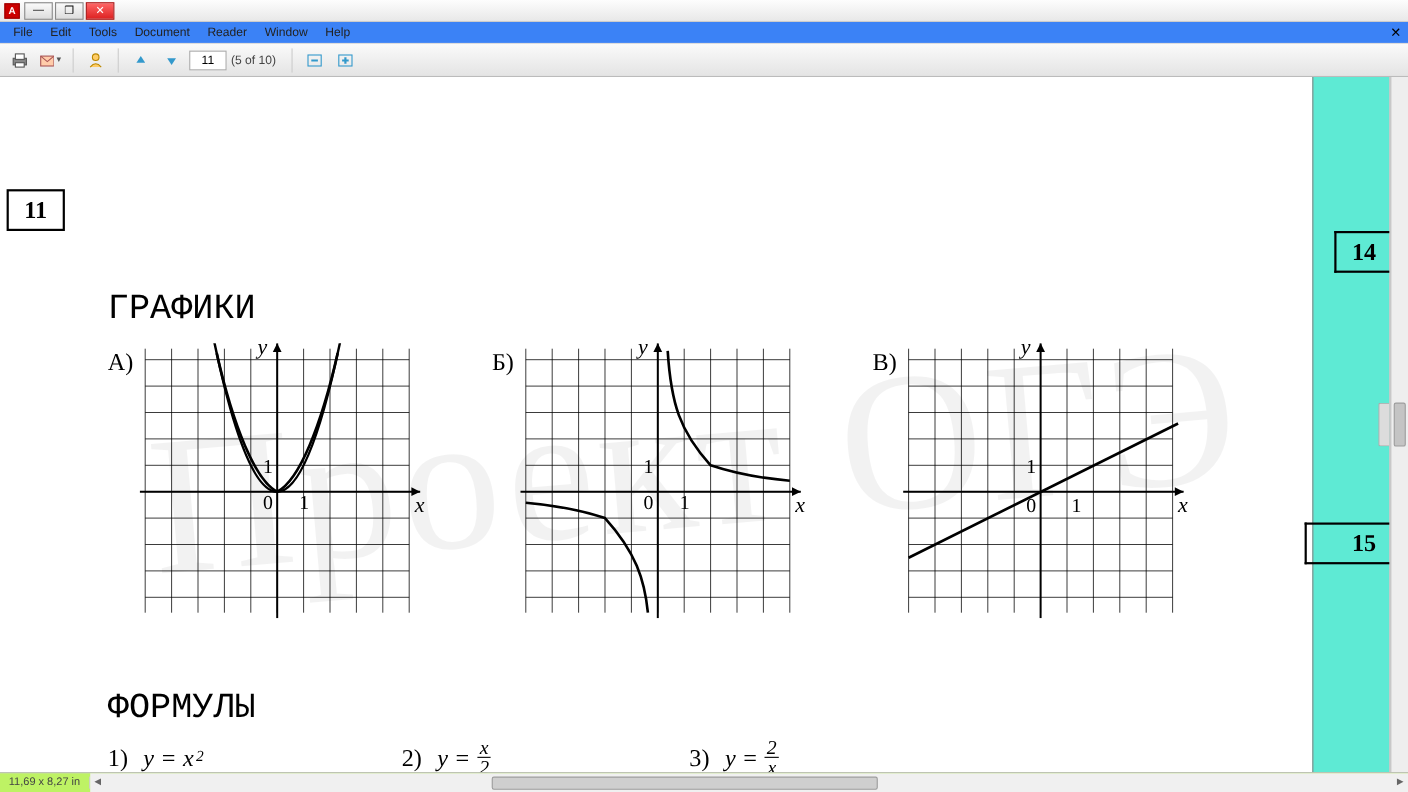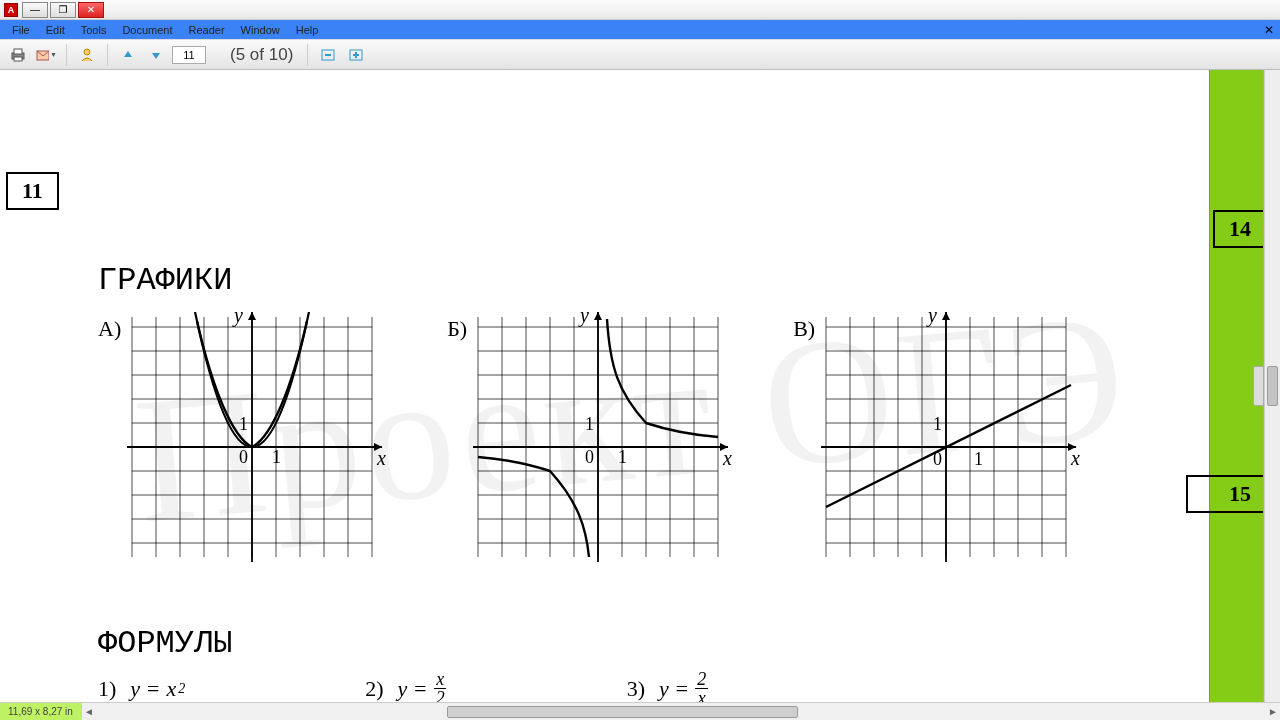--- a/index.html
+++ b/index.html
@@ -17,21 +17,21 @@
   
   .menubar { height: 20px; background: #3b82f6; border-bottom: 1px solid #ddd; display: flex; align-items: center; padding: 0 4px; position: relative; }
   .menuitem { padding: 2px 8px; font-size: 11px; color: #222; cursor: default; }
   .menu-close { position: absolute; right: 6px; font-size: 12px; cursor: default; }
 
   
   .toolbar { height: 30px; background: linear-gradient(#fafafa, #e4e4e4); border-bottom: 1px solid #bbb; display: flex; align-items: center; padding: 0 6px; gap: 4px; }
   .tbtn { width: 24px; height: 24px; border: 1px solid transparent; border-radius: 2px; display: flex; align-items: center; justify-content: center; cursor: default; }
   .tsep { width: 1px; height: 22px; background: #ccc; margin: 0 4px; }
   .page-input { width: 34px; height: 18px; border: 1px solid #aaa; text-align: center; font-size: 11px; }
-  .page-count { font-size: 17px; color: #444; margin-left: 20px; margin-right: 6px; }
+  .page-count { font-size: 11px; color: #444; margin-left: 0; margin-right: 6px; }
   .dropdown-arrow { font-size: 7px; margin-left: 1px; color: #555; }
 
   
   .main { flex: 1; display: flex; position: relative; background: #7a7a7a; overflow: hidden; }
   .page-canvas { flex: 1; background: #fff; position: relative; overflow: hidden; border-right: 1px solid #aaa; }
   .page-content { position: absolute; inset: 0; background: #fff; font-family: "Times New Roman", serif; color: #000; }
 
   
   .watermark { position: absolute; left: 50%; top: 55%; transform: translate(-50%, -50%) rotate(-5deg); font-size: 180px; color: rgba(0,0,0,0.05); font-family: "Times New Roman", serif; pointer-events: none; white-space: nowrap; letter-spacing: 4px; }
 
@@ -65,21 +65,21 @@
 
   
   .statusbar { height: 18px; background: #bef264; border-top: 1px solid #ccc; display: flex; align-items: center; font-size: 10px; color: #444; }
   .status-dims { padding: 0 8px; border-right: 1px solid #ccc; }
   .hscroll { flex: 1; position: relative; height: 100%; background: #f0f0f0; display: flex; align-items: center; }
   .hscroll .harrow { width: 14px; text-align: center; color: #666; }
   .hscroll .htrack { flex: 1; position: relative; height: 14px; }
   .hscroll .hthumb { position: absolute; left: 30%; width: 30%; height: 12px; top: 1px; background: #cfcfcf; border: 1px solid #9c9c9c; border-radius: 2px; }
 
   
-  .next-page-strip { position: absolute; right: 0; top: 0; bottom: 0; width: 54px; background: #84cc16; border-left: 1px solid #888; text-align: center; }
+  .next-page-strip { position: absolute; right: 0; top: 0; bottom: 0; width: 70px; background: #5eead4; border-left: 1px solid #888; text-align: center; }
 </style>
 </head>
 <body>
 
 <div class="titlebar">
   <span class="titlebar-icon">A</span>
   <div class="winbtns">
     <div class="winbtn">—</div>
     <div class="winbtn">❐</div>
     <div class="winbtn close">✕</div>

